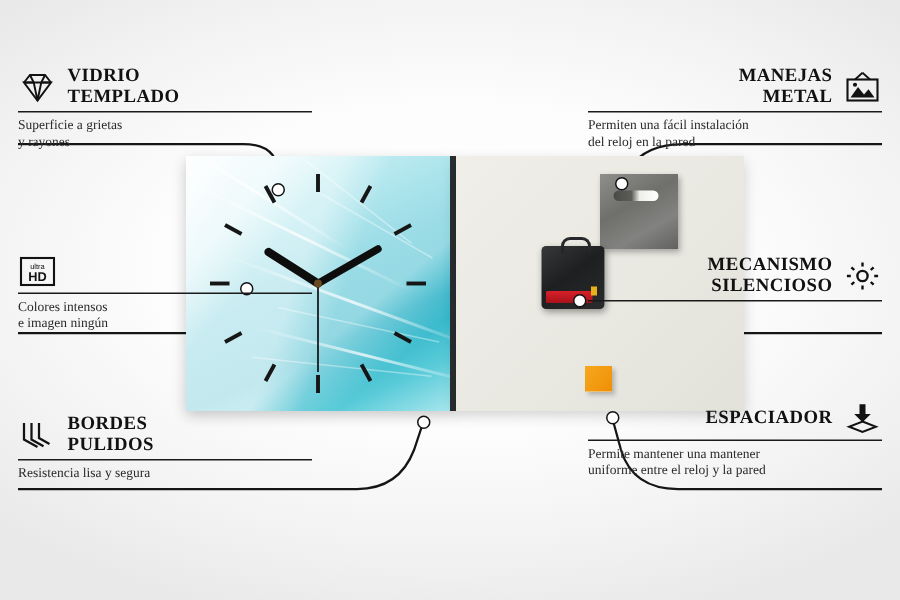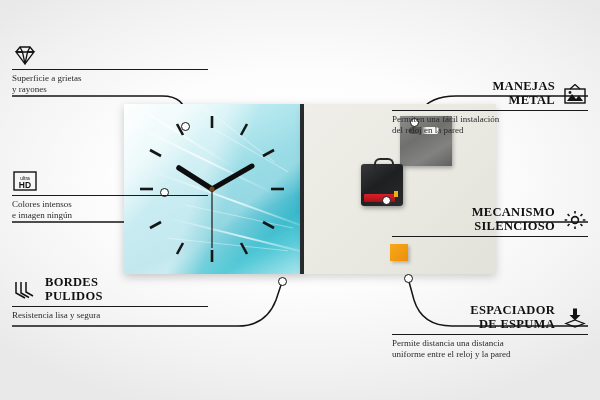--- a/index.html
+++ b/index.html
@@ -9,21 +9,21 @@
     background:#ffffff;
   }
   #stage{
     position:relative;width:600px;height:400px;
     background:
       radial-gradient(ellipse 70% 60% at 50% 45%, #ffffff 0%, #fdfdfd 45%, #f2f2f2 78%, #e9e9e9 100%);
   }
   
   .feat{position:absolute;width:196px;}
   .feat .hdr{display:flex;align-items:center;gap:7px;}
-  .feat.right .hdr{flex-direction:row-reverse;margin-top:36px;}
+  .feat.right .hdr{flex-direction:row-reverse;}
   .feat .ttl{
     font-family:"Liberation Serif", serif;
     font-size:12.5px;line-height:13.5px;font-weight:700;
     color:#111;letter-spacing:.3px;
     text-transform:uppercase;
   }
   .feat.left .ttl{text-align:left;}
   .feat.right .ttl{text-align:right;}
   .feat .rule{height:1px;background:#1a1a1a;margin:3px 0 3px 0;width:100%;}
   .feat .desc{
@@ -168,20 +168,24 @@
   <div class="feat left" id="f-vidrio">
     <div class="hdr">
       <svg class="ico" viewBox="0 0 26 22">
         <g fill="none" stroke="#121212" stroke-width="1.3">
           <path d="M4,8 L22,8 L13,20 Z"></path>
           <path d="M4,8 L8,3 L18,3 L22,8"></path>
           <path d="M8,3 L10.5,8 L13,20 L15.5,8 L18,3"></path>
           <path d="M4,8 L10.5,8 M15.5,8 L22,8"></path>
         </g>
       </svg>
+      <div class="ttl">
+        <div>VIDRIO</div>
+        <div>TEMPLADO</div>
+      </div>
     </div>
     <div class="rule"></div>
     <div class="desc">
       <div>Superficie a grietas</div>
       <div>y rayones</div>
     </div>
   </div>
 
   <div class="feat left" id="f-impres">
     <div class="hdr">
@@ -255,23 +259,22 @@
   </div>
 
   <div class="feat right" id="f-espac">
     <div class="hdr">
       <svg class="ico" viewBox="0 0 26 22">
         <path d="M11,1.5 L15,1.5 L15,8 L18.5,8 L13,13.5 L7.5,8 L11,8 Z" fill="#121212"></path>
         <path d="M13,13 L22,16.5 L13,20 L4,16.5 Z" fill="none" stroke="#121212" stroke-width="1.3"></path>
       </svg>
       <div class="ttl">
         <div>ESPACIADOR</div>
-        <div>DE ESPUMA</div>
-      </div>
-    </div>
-    <div class="rule"></div>
-    <div class="desc">
-      <div>Permite distancia una distancia</div>
+      </div>
+    </div>
+    <div class="rule"></div>
+    <div class="desc">
+      <div>Permite mantener una mantener</div>
       <div>uniforme entre el reloj y la pared</div>
     </div>
   </div>
 
 </div>
 
 </body></html>

